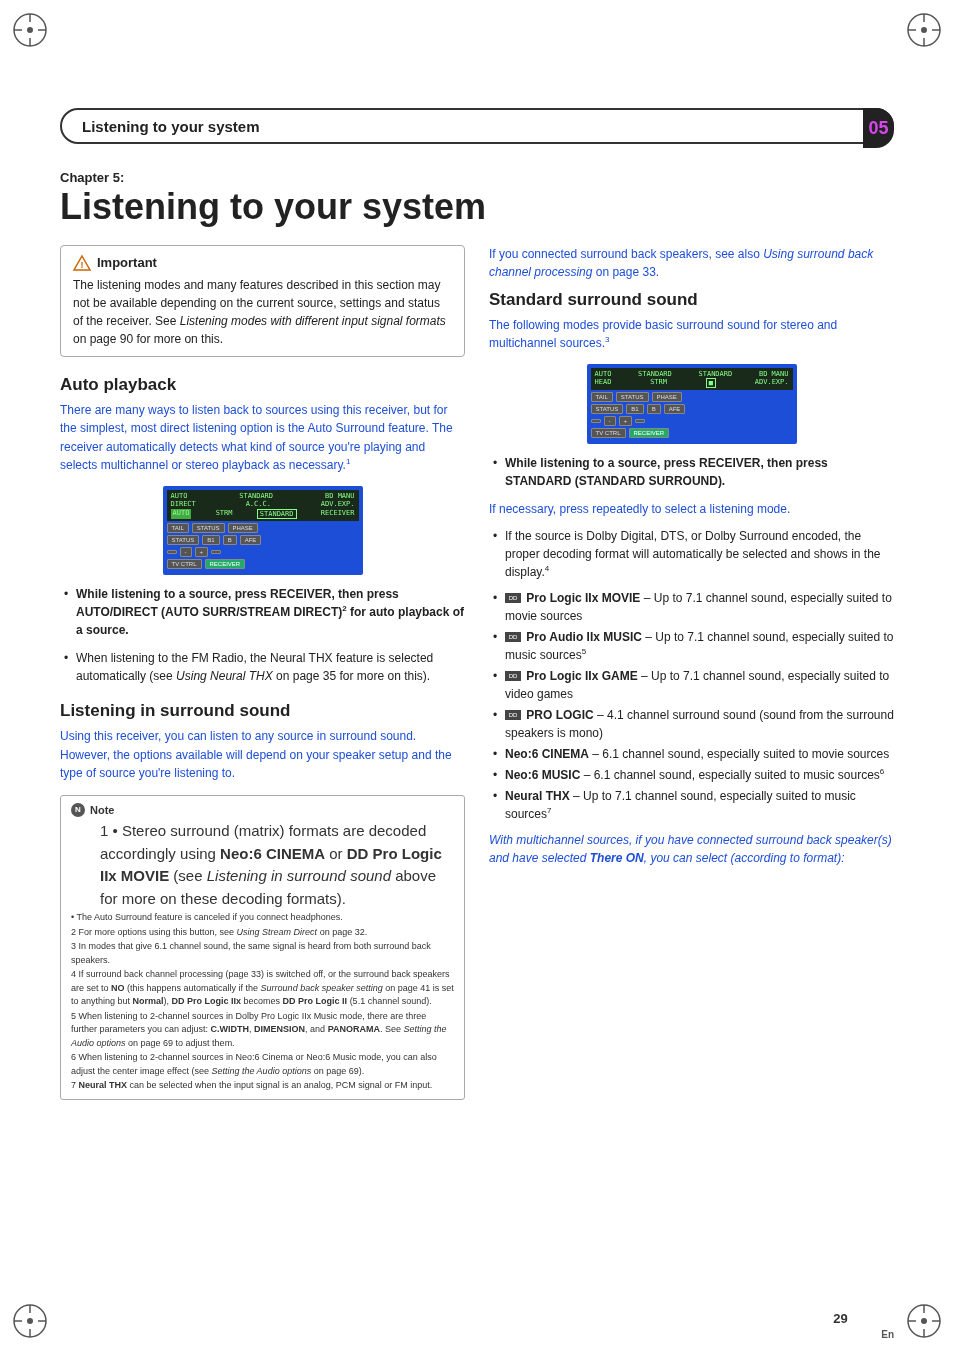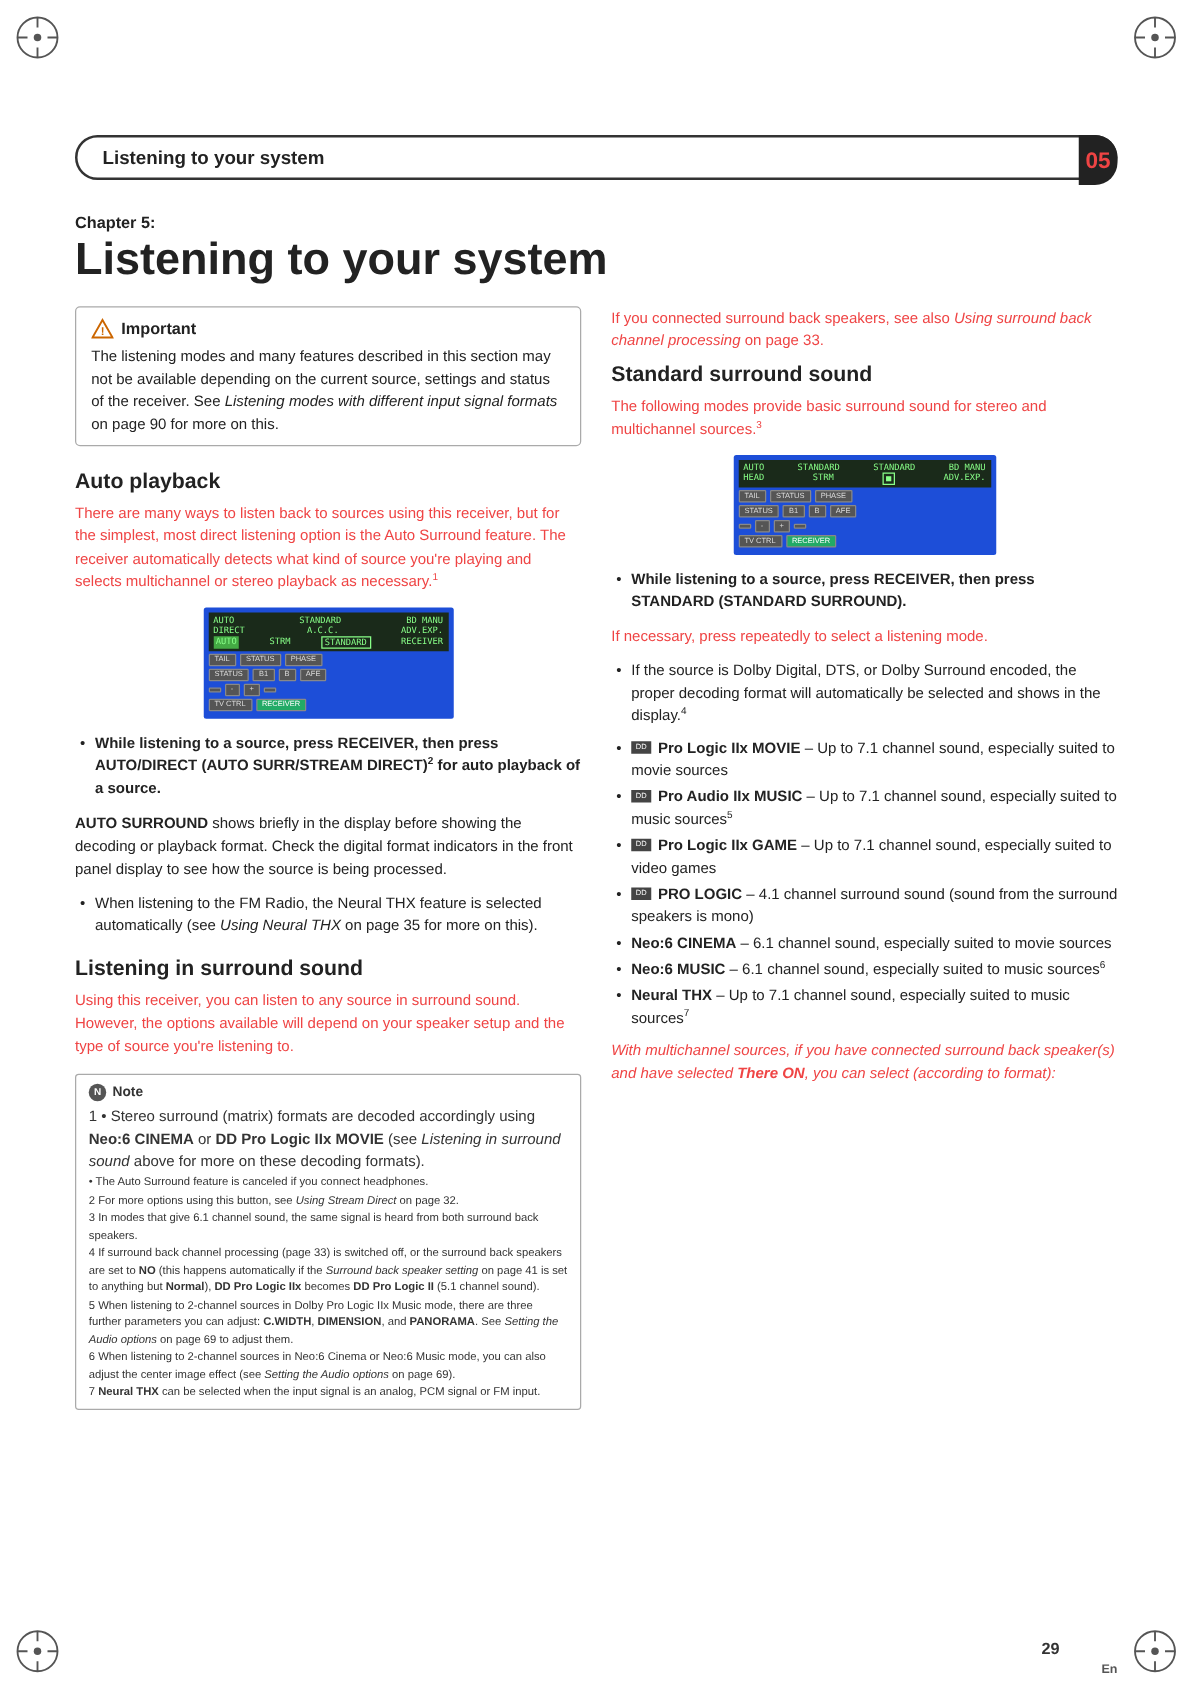--- a/index.html
+++ b/index.html
@@ -44,21 +44,21 @@
       font-weight: bold;
       color: #222;
     }
     .chapter-number {
       position: absolute;
       right: -2px;
       top: -2px;
       width: 31px;
       height: 40px;
       background: #222;
-      color: #ef4444;
+      color: #d946ef;
       font-size: 18px;
       font-weight: bold;
       display: flex;
       align-items: center;
       justify-content: center;
       border-radius: 0 18px 18px 0;
     }
 
     
     .main-content {
@@ -130,21 +130,21 @@
     .section-heading {
       font-size: 17px;
       font-weight: bold;
       color: #222;
       margin-bottom: 6px;
       margin-top: 4px;
     }
     .section-text {
       font-size: 12px;
       line-height: 1.55;
-      color: #ef4444;
+      color: #1d4ed8;
       margin-bottom: 8px;
     }
 
     
     .bullet-section {
       margin-bottom: 10px;
     }
     .bullet-item {
       font-size: 12px;
       line-height: 1.5;
@@ -409,37 +409,34 @@
           </div>
         </div>
       </div>
 
       <div class="bullet-section">
         <div class="bullet-item">
           <strong>While listening to a source, press RECEIVER, then press AUTO/DIRECT (AUTO SURR/STREAM DIRECT)<sup>2</sup> for auto playback of a source.</strong>
         </div>
       </div>
 
-      <div class="auto-surround-text">
-        <strong>AUTO SURROUND</strong> shows briefly in the display before showing the decoding or playback format. Check the digital format indicators in the front panel display to see how the source is being processed.
-      </div>
 
       <div class="bullet-item">
         When listening to the FM Radio, the Neural THX feature is selected automatically (see <span class="italic-text">Using Neural THX</span> on page 35 for more on this).
       </div>
 
       <div class="section-heading" style="margin-top:16px;">Listening in surround sound</div>
       <div class="section-text">Using this receiver, you can listen to any source in surround sound. However, the options available will depend on your speaker setup and the type of source you're listening to.</div>
 
       <div class="note-box">
         <div class="note-header">
           <span class="note-icon">N</span>
           <span>Note</span>
         </div>
-        <div style="font-size:12px;line-height:1.5;margin-bottom:1px;">1 • Stereo surround (matrix) formats are decoded accordingly using <strong>Neo:6 CINEMA</strong> or <strong>DD Pro Logic IIx MOVIE</strong> (see <em>Listening in surround sound</em> above for more on these decoding formats).</div>
+        <div style="font-size:15px;line-height:1.5;margin-bottom:1px;margin-left:29px;">1 • Stereo surround (matrix) formats are decoded accordingly using <strong>Neo:6 CINEMA</strong> or <strong>DD Pro Logic IIx MOVIE</strong> (see <em>Listening in surround sound</em> above for more on these decoding formats).</div>
         <div style="font-size:9px;line-height:1.5;margin-bottom:1px;">• The Auto Surround feature is canceled if you connect headphones.</div>
         <div style="font-size:9px;line-height:1.5;margin-bottom:1px;">2 For more options using this button, see <em>Using Stream Direct</em> on page 32.</div>
         <div style="font-size:9px;line-height:1.5;margin-bottom:1px;">3 In modes that give 6.1 channel sound, the same signal is heard from both surround back speakers.</div>
         <div style="font-size:9px;line-height:1.5;margin-bottom:1px;">4 If surround back channel processing (page 33) is switched off, or the surround back speakers are set to <strong>NO</strong> (this happens automatically if the <em>Surround back speaker setting</em> on page 41 is set to anything but <strong>Normal</strong>), <strong>DD Pro Logic IIx</strong> becomes <strong>DD Pro Logic II</strong> (5.1 channel sound).</div>
         <div style="font-size:9px;line-height:1.5;margin-bottom:1px;">5 When listening to 2-channel sources in Dolby Pro Logic IIx Music mode, there are three further parameters you can adjust: <strong>C.WIDTH</strong>, <strong>DIMENSION</strong>, and <strong>PANORAMA</strong>. See <em>Setting the Audio options</em> on page 69 to adjust them.</div>
         <div style="font-size:9px;line-height:1.5;margin-bottom:1px;">6 When listening to 2-channel sources in Neo:6 Cinema or Neo:6 Music mode, you can also adjust the center image effect (see <em>Setting the Audio options</em> on page 69).</div>
         <div style="font-size:9px;line-height:1.5;">7 <strong>Neural THX</strong> can be selected when the input signal is an analog, PCM signal or FM input.</div>
       </div>
     </div>
 

